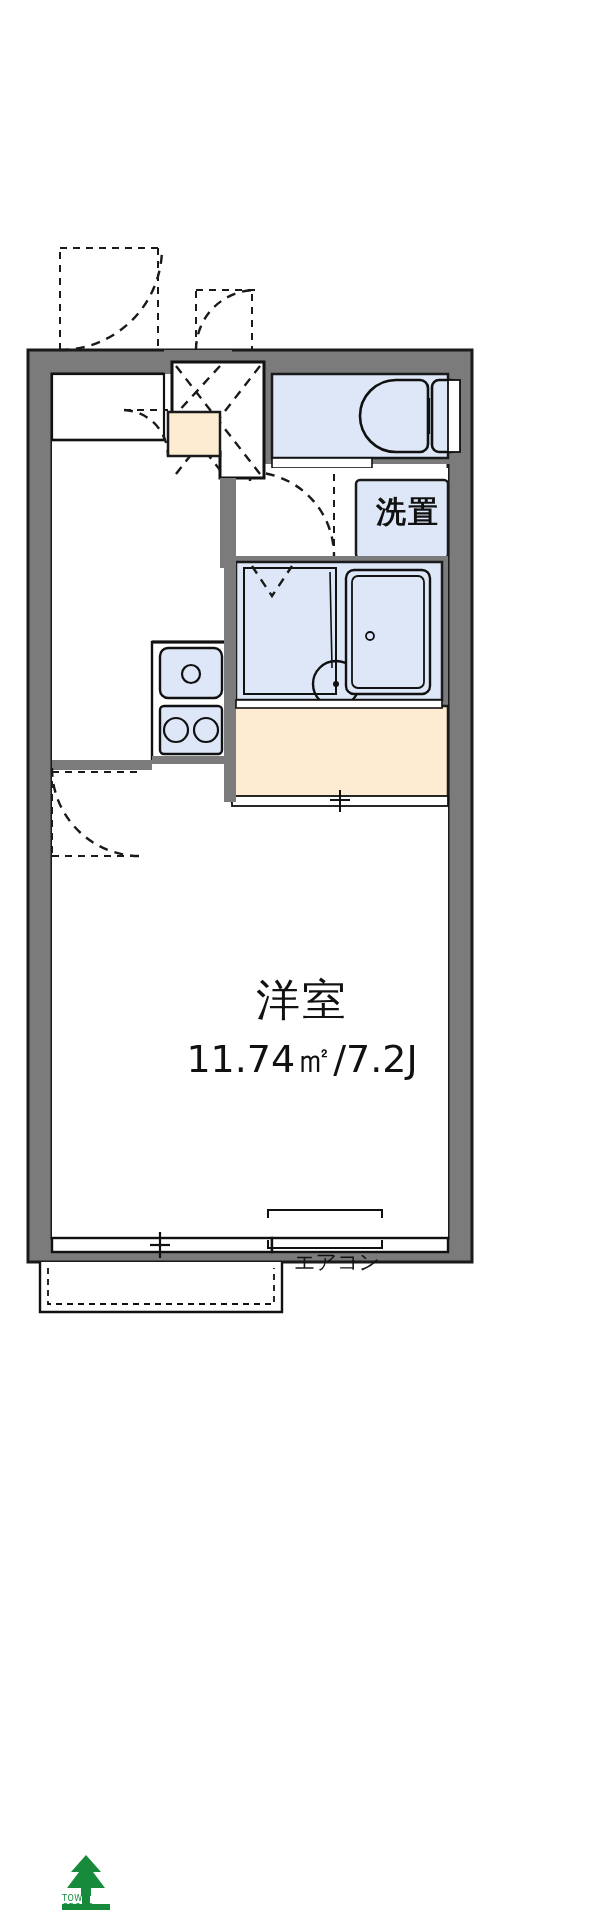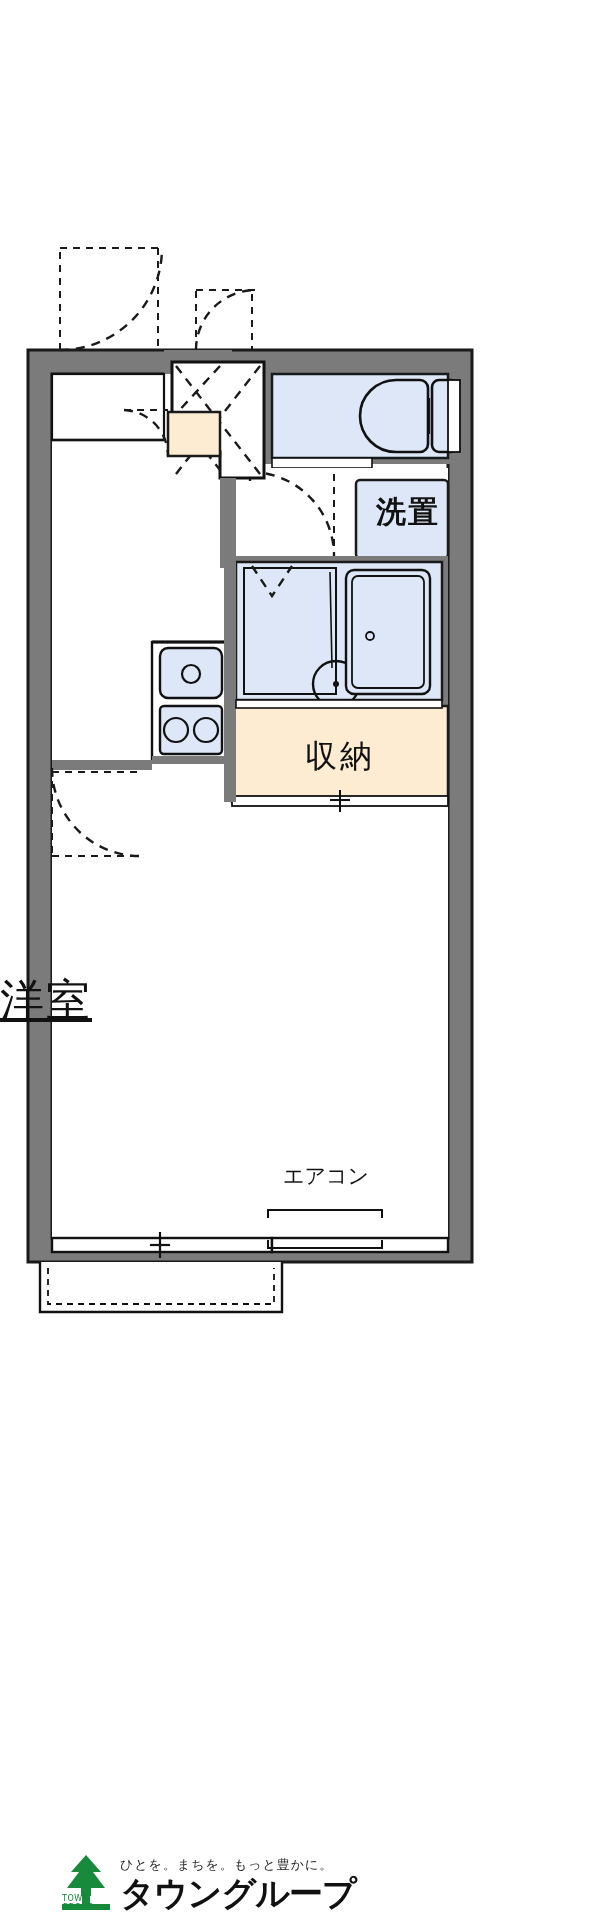--- a/index.html
+++ b/index.html
@@ -18,25 +18,25 @@
   svg.plan { position: absolute; left: 0; top: 0; }
 
   
   .lbl {
     position: absolute;
     font-family: "DejaVu Sans", "Liberation Sans", sans-serif;
     color: #111111;
     white-space: nowrap;
     line-height: 1;
   }
-  #room-name      { left: 0; width: 604px; text-align: left; top: 978px; font-size: 44px; letter-spacing: 2px; text-decoration: underline; }
+  #room-name      { left: 0; width: 604px; text-align: center; top: 978px; font-size: 44px; letter-spacing: 2px; }
   #room-area      { left: 0; width: 604px; text-align: center; top: 1040px; font-size: 38px; letter-spacing: 0px; }
   #closet-label   { left: 238px; width: 204px; text-align: center; top: 740px; font-size: 32px; letter-spacing: 3px; }
   #laundry-label  { left: 362px; width: 92px;  text-align: center; top: 497px; font-size: 30px; letter-spacing: 2px; font-weight: bold; }
-  #aircon-label   { left: 272px; width: 108px; text-align: center; top: 1166px; font-size: 21px; letter-spacing: 0px; }
+  #aircon-label   { left: 272px; width: 108px; text-align: right; top: 1252px; font-size: 21px; letter-spacing: 0px; }
 
   
   #footer {
     position: absolute;
     left: 0; bottom: 0;
     width: 604px; height: 86px;
     background: #ffffff;
   }
   #logo-wrap {
     position: absolute;
@@ -248,41 +248,37 @@
 
     <g>
       <path d="M268,1218 L268,1210 L382,1210 L382,1218" fill="none" stroke="#111111" stroke-width="2"></path>
       <path d="M268,1240 L268,1248 L382,1248 L382,1240" fill="none" stroke="#111111" stroke-width="2"></path>
     </g>
 
   </svg>
 
   <div class="lbl" id="room-name">洋室</div>
 
-
-  <div class="lbl" id="closet-label">収納</div>
+  <div class="lbl" id="room-area">11.74㎡/7.2J</div>
+
 
   <div class="lbl" id="laundry-label">洗置</div>
 
   <div class="lbl" id="aircon-label">エアコン</div>
 
   <div id="footer">
     <div id="logo-wrap">
 
       <div style="position:relative;margin-left:46px;">
         <svg id="logo-mark" viewBox="0 0 52 58" xmlns="http://www.w3.org/2000/svg">
 
           <path d="M26 3 L41 20 L33 20 L45 36 L31 36 L31 44 L21 44 L21 36 L7 36 L19 20 L11 20 Z" fill="#178a3c"></path>
           <rect x="22" y="43" width="8" height="10" fill="#178a3c"></rect>
           <rect x="2" y="52" width="48" height="6" fill="#178a3c"></rect>
         </svg>
         <div id="logo-sub">TOWN GROUP</div>
       </div>
 
-      <div id="logo-text">
-        <div id="logo-tag">ひとを。まちを。もっと豊かに。</div>
-        <div id="logo-name">タウングループ</div>
-      </div>
 
     </div>
   </div>
 
 </div>
 
 </body></html>

